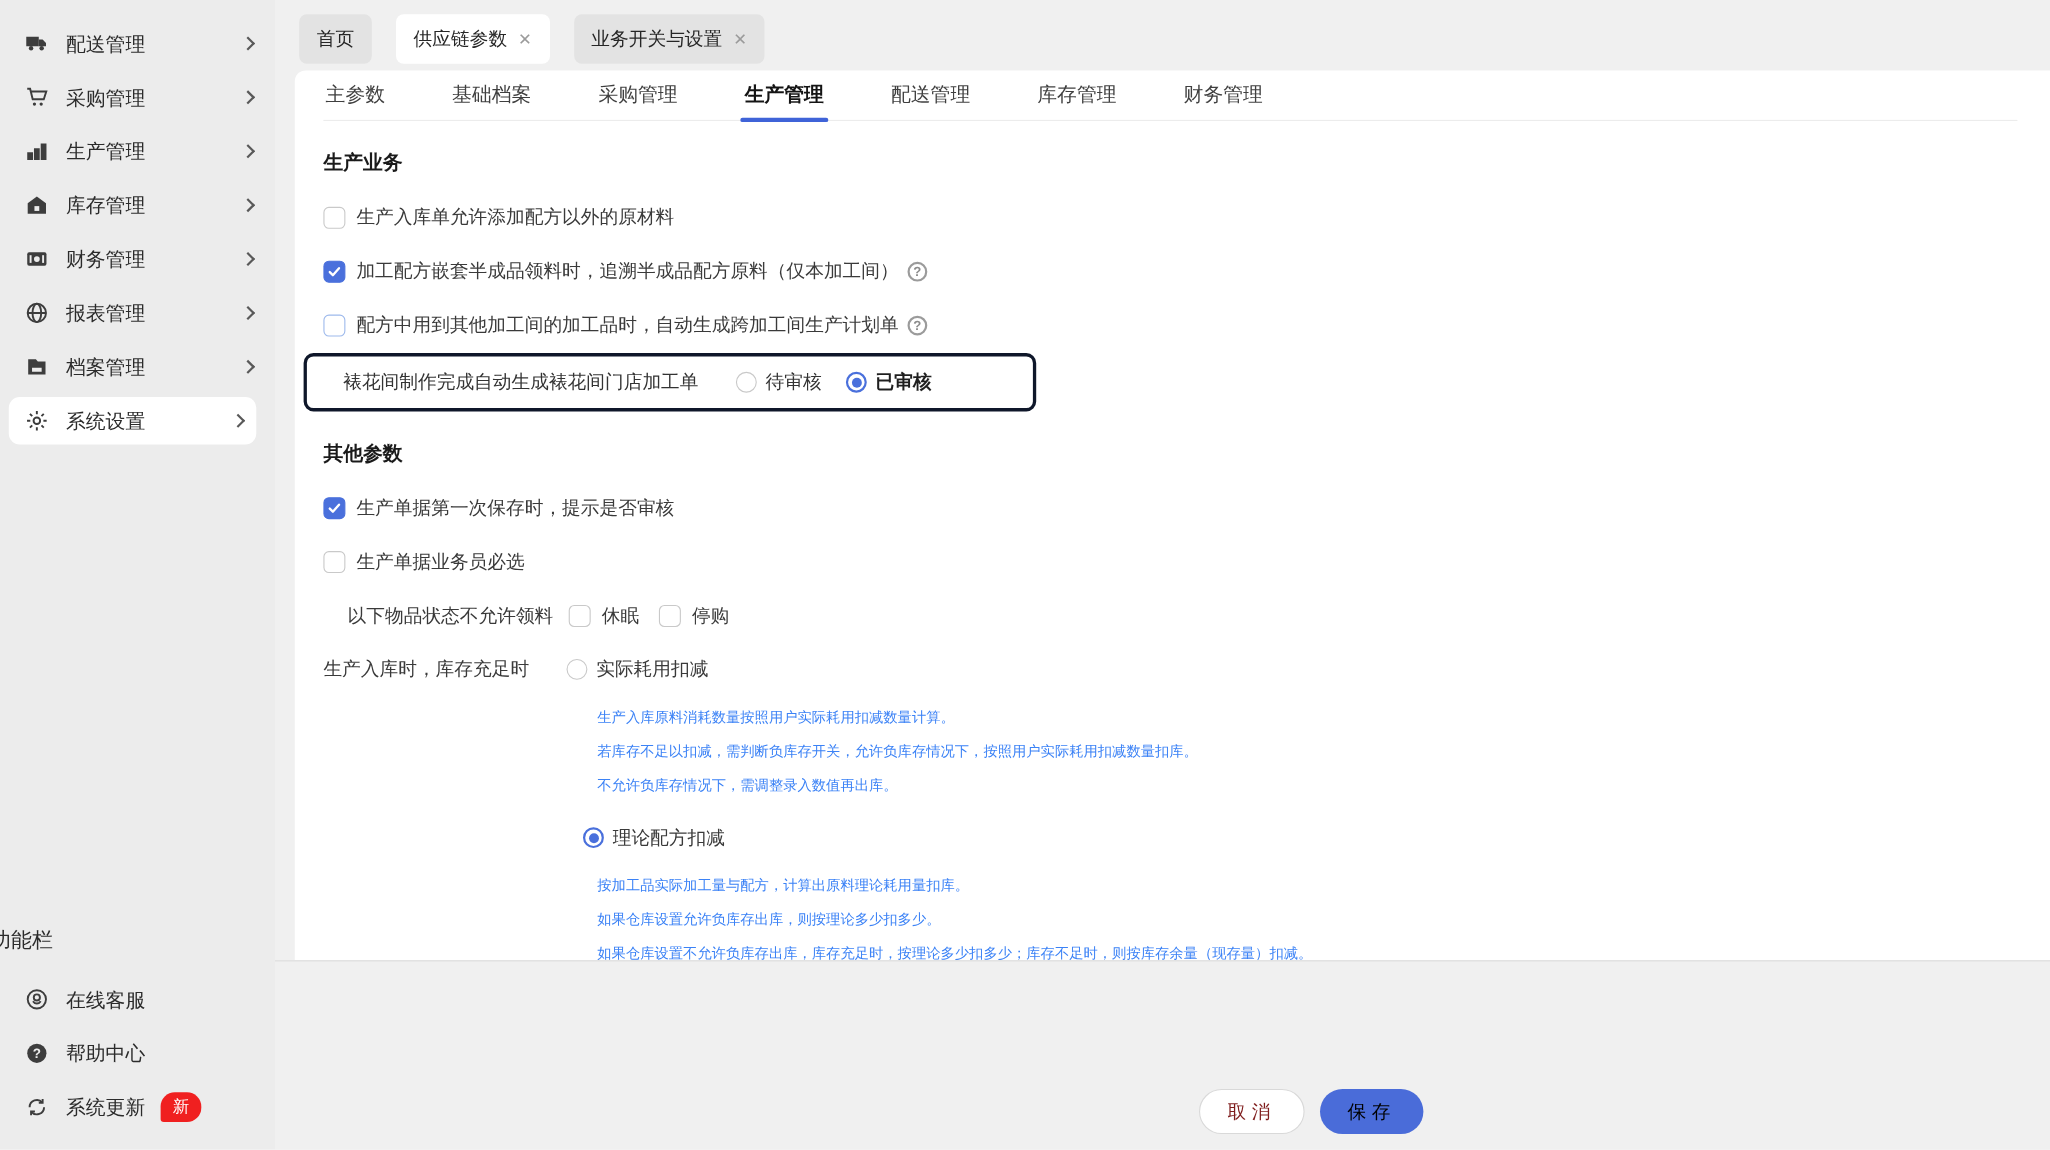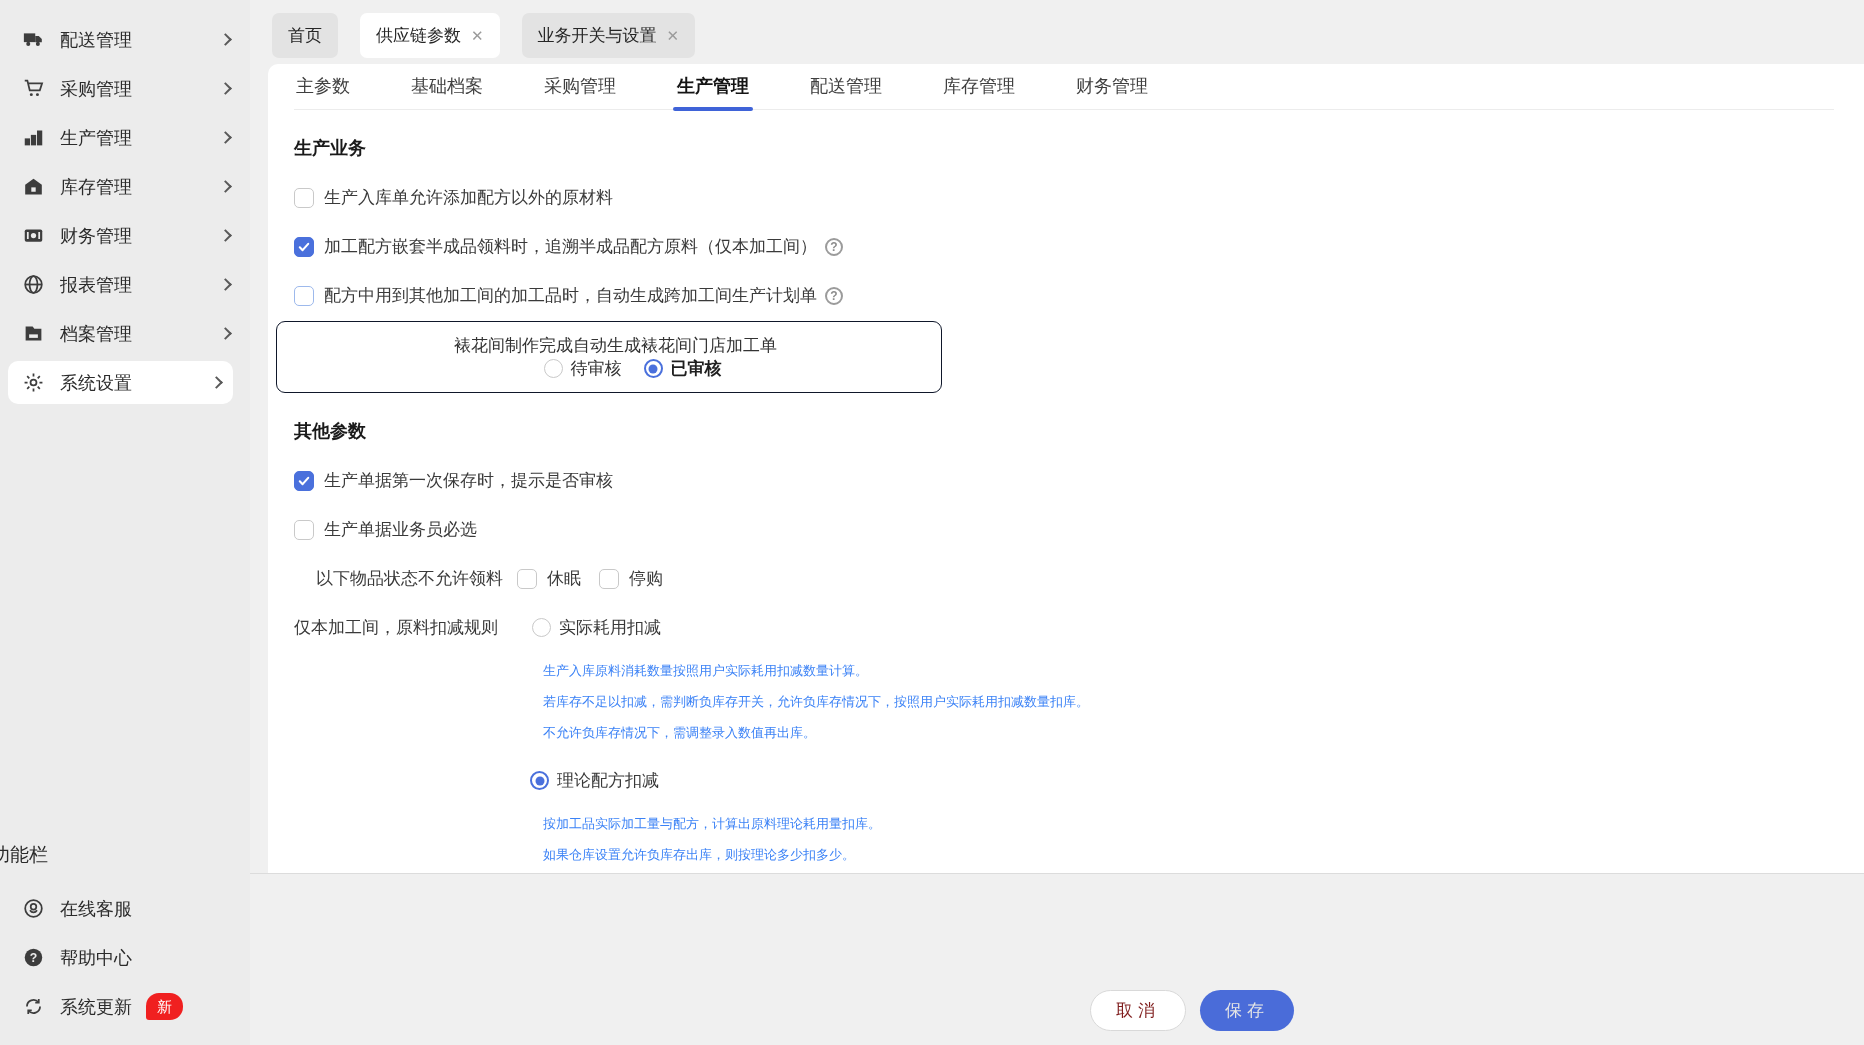--- a/index.html
+++ b/index.html
@@ -66,42 +66,42 @@
     cursor:pointer; }
   .radio.on { border:2px solid #4a70dc; }
   .radio.on::after { content:""; position:absolute; left:50%; top:50%; width:9px;
     height:9px; border-radius:50%; background:#4a70dc; transform:translate(-50%,-50%); }
 
   .help { width:18px; height:18px; border:2px solid #9b9b9b; border-radius:50%;
     color:#8c8c8c; font-size:12px; font-weight:bold; display:inline-flex;
     align-items:center; justify-content:center; margin-left:8px; cursor:pointer; }
 
   .hl-box { display:flex; align-items:center; margin:14px 0 0 -18px;
-    border:1px solid #0f172a; border-radius:9px; padding:12px 20px 12px 33px;
-    width:666px; font-size:17px; color:#333;flex-direction:column; }
+    border:3px solid #0f172a; border-radius:9px; padding:12px 20px 12px 33px;
+    width:666px; font-size:17px; color:#333; }
   .hl-box .radios { display:flex; align-items:center; margin-left:34px; gap:22px; }
   .hl-box .r-item { display:flex; align-items:center; }
   .hl-box .r-item.sel { font-weight:600; color:#1f1f1f; }
 
   .rule-row { display:flex; align-items:center; margin-top:26px; font-size:17px;
     color:#3a3a3a; }
   .rule-label { margin-right:34px; }
   .desc { margin:16px 0 0 249px; font-size:13px; line-height:31px; color:#3b82f6; }
   .radio-row2 { display:flex; align-items:center; margin:21px 0 0 236px;
     font-size:17px; color:#3a3a3a; }
 
   .footerbar { height:172px; flex-shrink:0; background:#f0f0f0;
     border-top:1px solid #dcdcdc; display:flex; justify-content:center;
     align-items:flex-start; padding-top:116px; }
   .btn-group { display:flex; gap:14px; margin-left:270px; }
   .btn { height:41px; padding:0 25px; border-radius:21px; font-size:17px;
     letter-spacing:5px; cursor:pointer;
     font-family:"Liberation Sans","DejaVu Sans",sans-serif; }
   .btn-cancel { background:#fff; border:1px solid #d9d9d9; color:#7f1d1d; }
-  .btn-save { background:#4a6cd9; border:none; color:#e5e5e5; }
+  .btn-save { background:#4a6cd9; border:none; color:#000000; }
 </style>
 </head>
 <body>
 
 <div class="app">
 
   <aside class="sidebar">
 
     <div class="side-item">
       <span class="icn">
@@ -318,21 +318,21 @@
 
       <div class="crow indent">
         <span style="margin-right:14px;">以下物品状态不允许领料</span>
         <span class="cb"></span>
         <span style="margin-right:18px;">休眠</span>
         <span class="cb"></span>
         <span>停购</span>
       </div>
 
       <div class="rule-row">
-        <span class="rule-label">仅本加工间，原料扣减规则</span>
+        <span class="rule-label">生产入库时，库存充足时</span>
         <span class="r-item" style="display:flex;align-items:center;">
           <span class="radio"></span>
           <span>实际耗用扣减</span>
         </span>
       </div>
 
       <div class="desc">
         <div>生产入库原料消耗数量按照用户实际耗用扣减数量计算。</div>
         <div>若库存不足以扣减，需判断负库存开关，允许负库存情况下，按照用户实际耗用扣减数量扣库。</div>
         <div>不允许负库存情况下，需调整录入数值再出库。</div>

